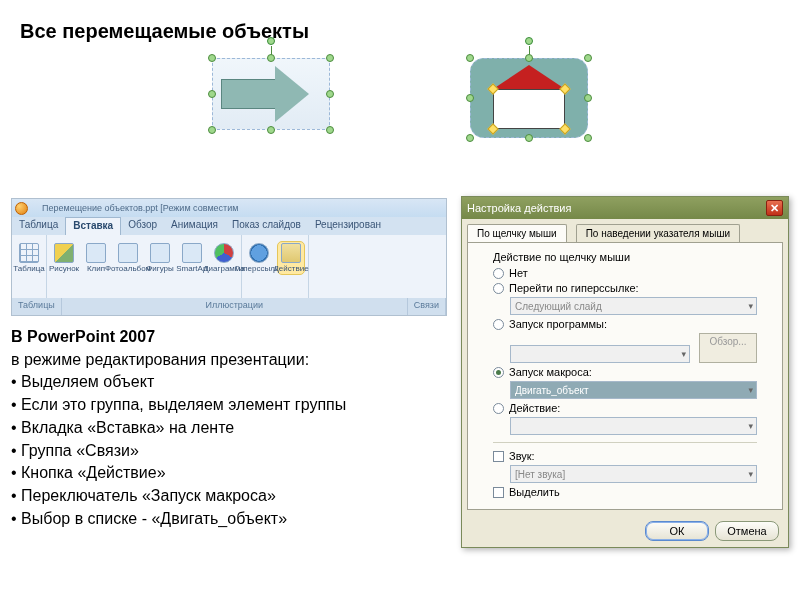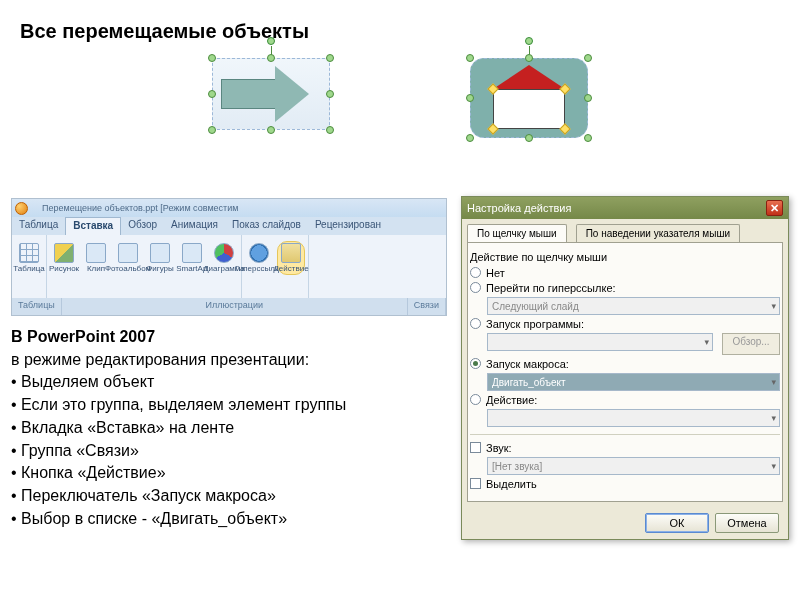--- a/index.html
+++ b/index.html
@@ -25,51 +25,51 @@
 .orb{width:13px;height:13px;border-radius:50%;background:radial-gradient(circle at 30% 30%,#ffd070,#e08010);border:1px solid #c06000}
 .ribbon-txt{font-size:9px;color:#4f6b89}
 .tabs{display:flex;height:18px;background:#d3e2f1;font-size:10px}
 .tab{padding:2px 7px;color:#3a5577}
 .tab.active{background:#eef3fa;border:1px solid #a0b8d0;border-bottom:none;color:#2a4a6e;font-weight:bold}
 .rib-body{height:63px;background:#eef3fa;display:flex}
 .rib-group{display:flex;flex-direction:column;align-items:flex-end;padding:2px 3px;border-right:1px solid #c5d5e5}
 .rib-icons{display:flex;gap:4px;height:42px;align-items:center}
 .rib-icon{width:28px;display:flex;flex-direction:column;align-items:center;font-size:8px;color:#3a5577;text-align:center;line-height:1}
 .rib-icon .ic{width:20px;height:20px;margin-bottom:2px;border:1px solid #8aa8c8;background:#dae8f6;border-radius:2px}
-.rib-icon.hl{background:#ffe9a1;border:1px solid #e5c65a;border-radius:10px;padding:1px}
+.rib-icon.hl{background:#ffe9a1;border:1px solid #e5c65a;border-radius:5px;padding:1px}
 .sect{height:17px;background:#d0dfee;font-size:9px;color:#5a7a9a;display:flex}
 .sect div{padding:2px 6px;border-right:1px solid #b5c8dc}
 .ic-table{background:repeating-linear-gradient(0deg,#8aa8c8 0 1px,transparent 1px 6px),repeating-linear-gradient(90deg,#8aa8c8 0 1px,transparent 1px 6px)!important}
 .ic-pic{background:linear-gradient(135deg,#f0d050 50%,#80b070 50%)!important}
 .ic-chart{background:conic-gradient(#d04040 0 33%,#4060d0 33% 66%,#50c060 66% 100%)!important;border-radius:50%!important}
 .ic-globe{background:radial-gradient(circle,#60a0e0 60%,#3070b0 61%)!important;border-radius:50%!important}
 .ic-act{background:linear-gradient(#f0e0a0,#e0c870)!important}
 .instructions{position:absolute;top:326px;left:11px;width:440px;font-size:16px;line-height:1.42;color:#000}
 .instructions .hdr{font-weight:bold}
 .dialog{position:absolute;top:196px;right:11px;width:328px;border:1px solid #7a8a5a;background:#ece9d8;font-size:11px;box-shadow:2px 2px 6px rgba(0,0,0,.3)}
 .dlg-title{height:22px;background:linear-gradient(#8fa060,#758848);color:#fff;display:flex;align-items:center;padding:0 5px;justify-content:space-between;font-size:11px}
 .dlg-close{width:17px;height:16px;background:linear-gradient(#e87050,#c03018);border:1px solid #8a2010;color:#fff;display:flex;align-items:center;justify-content:center;font-size:11px;border-radius:2px;font-weight:bold}
 .dlg-tabs{display:flex;padding:5px 5px 0;gap:9px}
 .dlg-tab{padding:3px 9px;border:1px solid #a0a090;border-bottom:none;background:#ece9d8;font-size:10px;border-radius:2px 2px 0 0}
 .dlg-tab.active{background:#fcfbf7;position:relative;z-index:2}
-.dlg-panel{margin:0 5px 5px;border:1px solid #a0a090;background:#fcfbf7;padding:8px 2px}
+.dlg-panel{margin:0 5px 5px;border:1px solid #a0a090;background:#fcfbf7;padding:8px 25px}
 .fieldset-label{font-size:11px;margin-bottom:4px}
-.row{display:flex;align-items:flex-start;gap:5px;margin:3px 0;font-size:11px}
+.row{display:flex;align-items:flex-end;gap:5px;margin:3px 0;font-size:11px}
 .radio{width:11px;height:11px;border:1px solid #7a8a9a;border-radius:50%;background:#fff;flex:none;position:relative}
 .radio.sel::after{content:"";position:absolute;inset:2px;border-radius:50%;background:#4a7a4a}
 .chk{width:11px;height:11px;border:1px solid #7a8a9a;background:#fff;flex:none}
 .combo{flex:1;height:18px;border:1px solid #a6b8ca;background:#f0f0f0;display:flex;align-items:center;padding:0 4px;font-size:10px;color:#888;position:relative}
 .combo.enabled{background:#e8eef5;color:#333}
 .combo.macro{background:#8faab4;color:#fff}
 .combo::after{content:"▾";position:absolute;right:3px;color:#666;font-size:9px}
-.btn-browse{width:58px;height:22px;border:1px solid #b0b0a0;background:#f0ede0;font-size:10px;color:#999;margin-left:4px;text-align:center;line-height:16px}
+.btn-browse{width:58px;height:30px;border:1px solid #b0b0a0;background:#f0ede0;font-size:10px;color:#999;margin-left:4px;text-align:center;line-height:16px}
 .indent{margin-left:17px}
 .divline{border-top:1px solid #d0d0c0;margin:7px 0}
 .dlg-btns{display:flex;justify-content:flex-end;gap:6px;padding:6px 9px;background:#ece9d8}
-.dlg-btn{width:64px;height:20px;border:1px solid #8a9878;background:linear-gradient(#fdfdf9,#e6e3d4);font-size:11px;border-radius:2px;text-align:center;line-height:18px}
+.dlg-btn{width:64px;height:20px;border:1px solid #8a9878;background:linear-gradient(#fdfdf9,#e6e3d4);font-size:11px;border-radius:8px;text-align:center;line-height:18px}
 .dlg-btn.ok{border:1px solid #5a8ad0;box-shadow:0 0 0 1px #8ab0e8 inset}
 </style>
 </head>
 <body>
 
 <div class="title">
   <div>Все перемещаемые объекты</div>
 </div>
 
 <div class="shapes-row">

